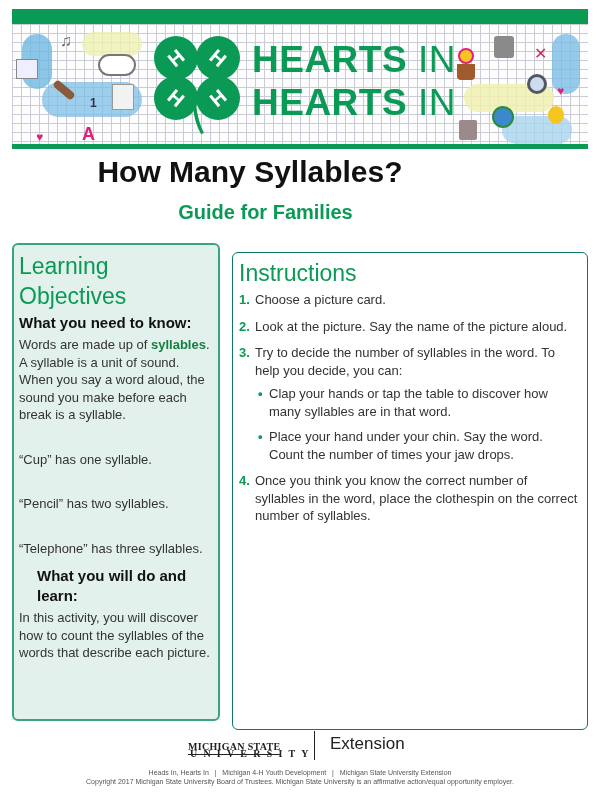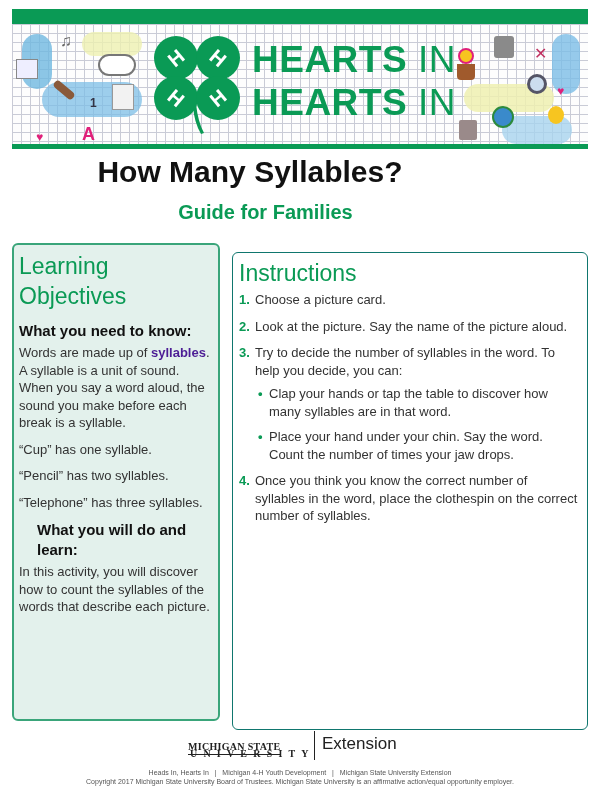--- a/index.html
+++ b/index.html
@@ -44,40 +44,40 @@
     position: absolute; left: 232px; top: 243px; width: 356px; height: 478px;
     background: #ffffff; border: 1px solid #0f766e; border-radius: 6px;
     padding: 5px 8px 6px 6px;
     margin-top: 9px;
   }
   .section-heading {
     font-family: "Liberation Sans", sans-serif; font-weight: 400; color: #0a9a55;
     font-size: 23px; line-height: 30px;
   }
   .sub-heading {
-    font-weight: 700; color: #111; font-size: 15px; line-height: 20px; margin-top: 10px;
+    font-weight: 700; color: #111; font-size: 15px; line-height: 20px; margin-top: 2px;
   }
   .para { font-size: 13px; line-height: 17.5px; color: #333; margin-top: 3px; }
-  .para + .para { margin-top: 9px; }
-  .para b { color: #4c1d95; }
+  .para + .para { margin-top: 27px; }
+  .para b { color: #15803d; }
   .sub-heading + .para { margin-top: 3px; }
   .para + .sub-heading { margin-top: 9px; margin-left: 18px; }
 
   ol.steps { list-style: none; margin-top: 3px; }
   ol.steps > li { position: relative; padding-left: 16px; font-size: 13px; line-height: 17.5px; color: #333; margin-bottom: 9px; }
   ol.steps > li .num { position: absolute; left: 0; top: 0; color: #0a9a55; font-weight: 700; }
   ul.bullets { list-style: none; margin-top: 6px; }
   ul.bullets li { position: relative; padding-left: 14px; margin-bottom: 8px; }
   ul.bullets li .dot { position: absolute; left: 3px; top: 0; color: #0a9a55; font-weight: 700; }
 
   .footer-logo { position: absolute; top: 731px; left: 188px; width: 230px; height: 30px; }
   .msu-name { position: absolute; left: 0; top: 8px; font-family: "Liberation Serif", serif; font-weight: 700; font-size: 10px; color: #222; letter-spacing: 0.3px; border-bottom: 1px solid #222; line-height: 15px; }
   .msu-univ { position: absolute; left: 2px; top: 17px; font-family: "Liberation Serif", serif; font-weight: 700; font-size: 10px; color: #222; letter-spacing: 6.2px; }
   .logo-divider { position: absolute; left: 126px; top: 0; width: 1px; height: 29px; background: #222; }
-  .msu-ext { position: absolute; left: 134px; top: 3px; font-size: 17px; color: #222; }
+  .msu-ext { position: absolute; left: 142px; top: 3px; font-size: 17px; color: #222; }
 
   .footer-line1, .footer-line2 {
     position: absolute; left: 0; width: 600px; text-align: center; font-size: 7px; color: #555;
   }
   .footer-line1 { top: 769px; }
   .footer-line2 { top: 778px; }
 </style>
 </head>
 <body>
 

